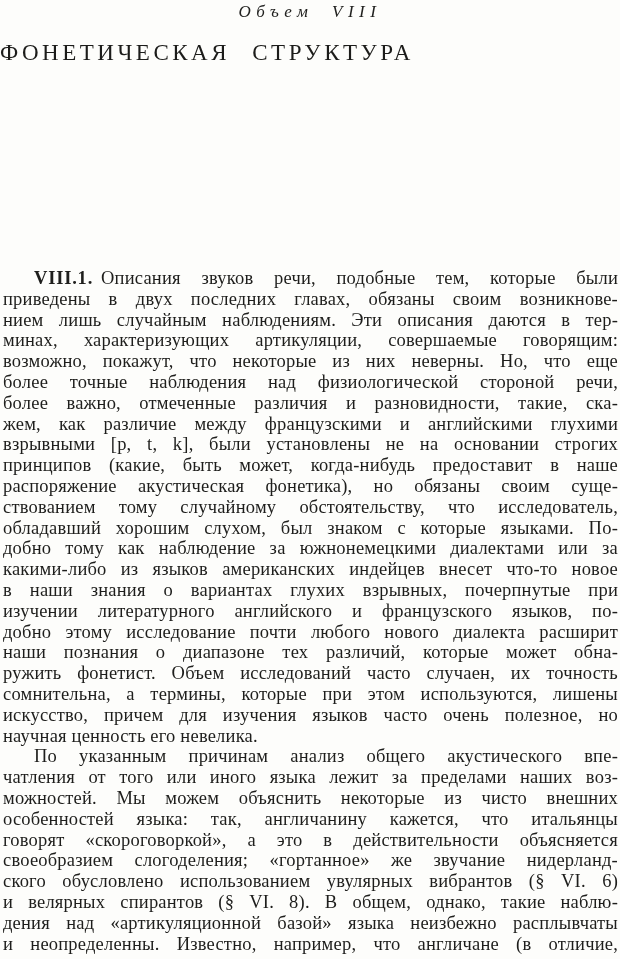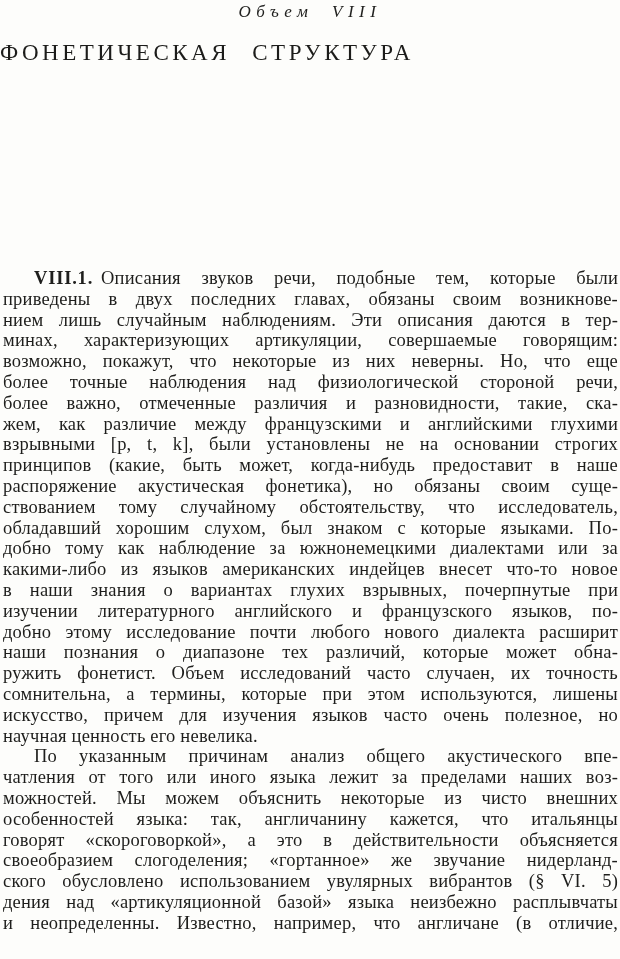--- a/index.html
+++ b/index.html
@@ -136,20 +136,21 @@
       <div class="line"><span>чатления от того или иного языка лежит за пределами наших воз-</span></div>
 
       <div class="line"><span>можностей. Мы можем объяснить некоторые из чисто внешних</span></div>
 
       <div class="line"><span>особенностей языка: так, англичанину кажется, что итальянцы</span></div>
 
       <div class="line"><span>говорят «скороговоркой», а это в действительности объясняется</span></div>
 
       <div class="line"><span>своеобразием слогоделения; «гортанное» же звучание нидерланд-</span></div>
 
-      <div class="line"><span>ского обусловлено использованием увулярных вибрантов (§ VI. 5)</span></div>
+      <div class="line"><span>ского обусловлено использованием увулярных вибрантов (§ VI. 6)</span></div>
 
+      <div class="line"><span>и велярных спирантов (§ VI. 8). В общем, однако, такие наблю-</span></div>
 
       <div class="line"><span>дения над «артикуляционной базой» языка неизбежно расплывчаты</span></div>
 
       <div class="line"><span>и неопределенны. Известно, например, что англичане (в отличие,</span></div>
     </div>
 </div>
 
 </body></html>

